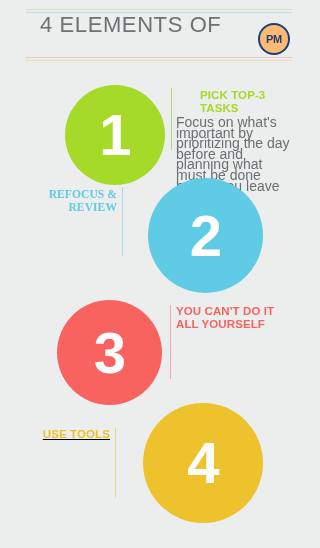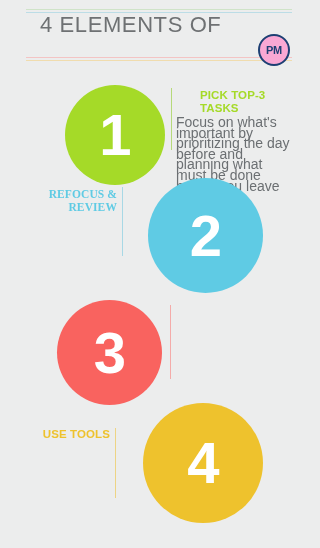--- a/index.html
+++ b/index.html
@@ -52,27 +52,27 @@
     letter-spacing: 0.6px;
     color: #6e7173;
     font-weight: 400;
     text-transform: uppercase;
   }
   .title-line { display: block; white-space: nowrap; }
 
   .logo {
     position: absolute;
     left: 258px;
-    top: 34px;
+    top: 23px;
     width: 32px;
     height: 32px;
     border-radius: 50%;
     border: 2.4px solid #1d3f73;
     box-sizing: border-box;
-    background: #f9a8d4;
+    background: #fdba74;
   }
   .logo-text {
     position: absolute;
     left: 0;
     top: 0;
     width: 100%;
     height: 100%;
     display: flex;
     align-items: center;
     justify-content: center;
@@ -139,21 +139,21 @@
 
   
   #sec3 .circle { left: 57px; top: 300px; width: 105px; height: 105px; background: #f9635f; }
   #sec3 .divider { left: 170px; top: 305px; height: 74px; background: #f4aba9; }
   #sec3 .txtblock { left: 176px; top: 305px; width: 115px; }
   #sec3 .txt-head { color: #f9635f; }
 
   
   #sec4 .circle { left: 143px; top: 403px; width: 120px; height: 120px; background: #eec22d; }
   #sec4 .divider { left: 115px; top: 428px; height: 70px; background: #edd485; }
-  #sec4 .txtblock { left: 6px; top: 428px; width: 104px; }
+  #sec4 .txtblock { left: 6px; top: 428px; width: 104px; text-decoration: underline; }
   #sec4 .txt-head { color: #eec22d; }
 </style>
 </head>
 <body>
 
 <div id="infographic">
 
   <div class="header">
     <div class="rule rule-green"></div>
     <div class="rule rule-blue"></div>
@@ -189,20 +189,21 @@
       <p class="txt-head">REFOCUS &amp; REVIEW</p>
     </div>
   </div>
 
   <div class="section" id="sec3">
     <div class="circle">
       <span class="circle-num">3</span>
     </div>
     <div class="divider"></div>
     <div class="txtblock align-left">
+      <p class="txt-head">YOU CAN'T DO IT ALL YOURSELF</p>
     </div>
   </div>
 
   <div class="section" id="sec4">
     <div class="circle">
       <span class="circle-num">4</span>
     </div>
     <div class="divider"></div>
     <div class="txtblock align-right">
       <p class="txt-head">USE TOOLS</p>

